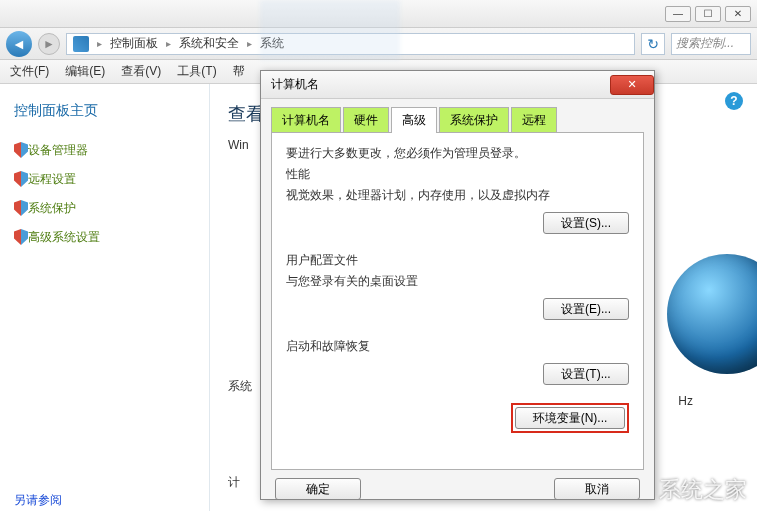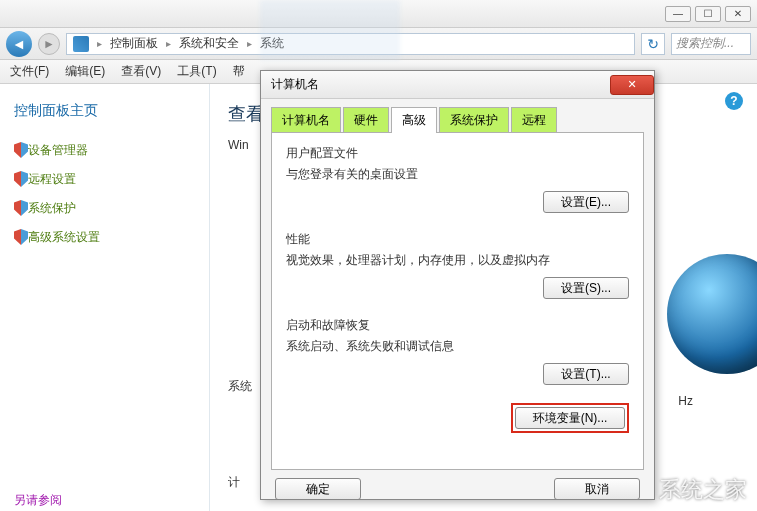--- a/index.html
+++ b/index.html
@@ -24,21 +24,21 @@
 .menubar { height: 24px; background: linear-gradient(#f8f8f8,#ececec); border-bottom: 1px solid #d0d0d0; display: flex; align-items: center; padding: 0 10px; gap: 16px; }
 .menubar span { color: #333; }
 
 
 .main { display: flex; height: 427px; }
 .sidebar { width: 210px; background: #fff; padding: 18px 14px; border-right: 1px solid #e0e8ee; }
 .side-title { color: #1a6aa8; font-size: 14px; margin-bottom: 16px; }
 .side-item { display: flex; align-items: flex-start; padding: 6px 0; color: #4d7c0f; }
 .shield { width: 14px; height: 16px; background: linear-gradient(90deg,#d84a3a 50%,#4a9cd8 50%); clip-path: polygon(50% 0,100% 15%,100% 60%,50% 100%,0 60%,0 15%); }
 .side-sub { margin-top: 240px; }
-.side-sub-title { color: #a21caf; margin-bottom: 21px; }
+.side-sub-title { color: #1d4ed8; margin-bottom: 21px; }
 
 .content { flex: 1; padding: 18px; position: relative; }
 .content h2 { color: #1a3a5a; font-size: 18px; font-weight: normal; margin-bottom: 12px; }
 .content-line { color: #333; margin-bottom: 6px; }
 .help-q { position: absolute; right: 14px; top: 8px; width: 18px; height: 18px; border-radius: 50%; background: #2a9ad8; color: #fff; display: flex; align-items: center; justify-content: center; font-size: 12px; font-weight: bold; }
 
 
 .dialog { position: absolute; left: 260px; top: 70px; width: 395px; height: 430px; background: #f4f4f4; border: 1px solid #888; box-shadow: 2px 2px 8px rgba(0,0,0,0.3); }
 .dlg-title { height: 28px; background: linear-gradient(#fafafa,#e8e8e8); display: flex; align-items: center; justify-content: space-between; padding: 0 0 0 10px; border-bottom: 1px solid #ccc; }
 .dlg-close { width: 44px; height: 20px; background: linear-gradient(#e85a4a,#c83a2a); border: 1px solid #a82a1a; border-radius: 3px; color: #fff; display: flex; align-items: center; justify-content: center; font-size: 11px; }
@@ -144,40 +144,40 @@
     <div class="dlg-close">✕</div>
   </div>
   <div class="tabs">
     <div class="tab">计算机名</div>
     <div class="tab">硬件</div>
     <div class="tab active">高级</div>
     <div class="tab">系统保护</div>
     <div class="tab">远程</div>
   </div>
   <div class="tab-panel">
+    <div class="sec-desc">要进行大多数更改，您必须作为管理员登录。</div>
+
+    <div class="section">
+      <div class="sec-label">性能</div>
+      <div class="sec-desc">视觉效果，处理器计划，内存使用，以及虚拟内存</div>
+      <div class="sec-btn-row">
+          <button class="win-btn">设置(S)...</button>
+        </div>
+    </div>
 
     <div class="section">
       <div class="sec-label">用户配置文件</div>
       <div class="sec-desc">与您登录有关的桌面设置</div>
       <div class="sec-btn-row">
           <button class="win-btn">设置(E)...</button>
         </div>
     </div>
 
     <div class="section">
-      <div class="sec-label">性能</div>
-      <div class="sec-desc">视觉效果，处理器计划，内存使用，以及虚拟内存</div>
-      <div class="sec-btn-row">
-          <button class="win-btn">设置(S)...</button>
-        </div>
-    </div>
-
-    <div class="section">
       <div class="sec-label">启动和故障恢复</div>
-      <div class="sec-desc">系统启动、系统失败和调试信息</div>
       <div class="sec-btn-row">
           <button class="win-btn">设置(T)...</button>
         </div>
     </div>
 
     <div class="env-btn-row">
       <span class="env-btn"><button class="win-btn" style="min-width:110px">环境变量(N)...</button></span>
     </div>
   </div>
   <div class="dlg-btns">

